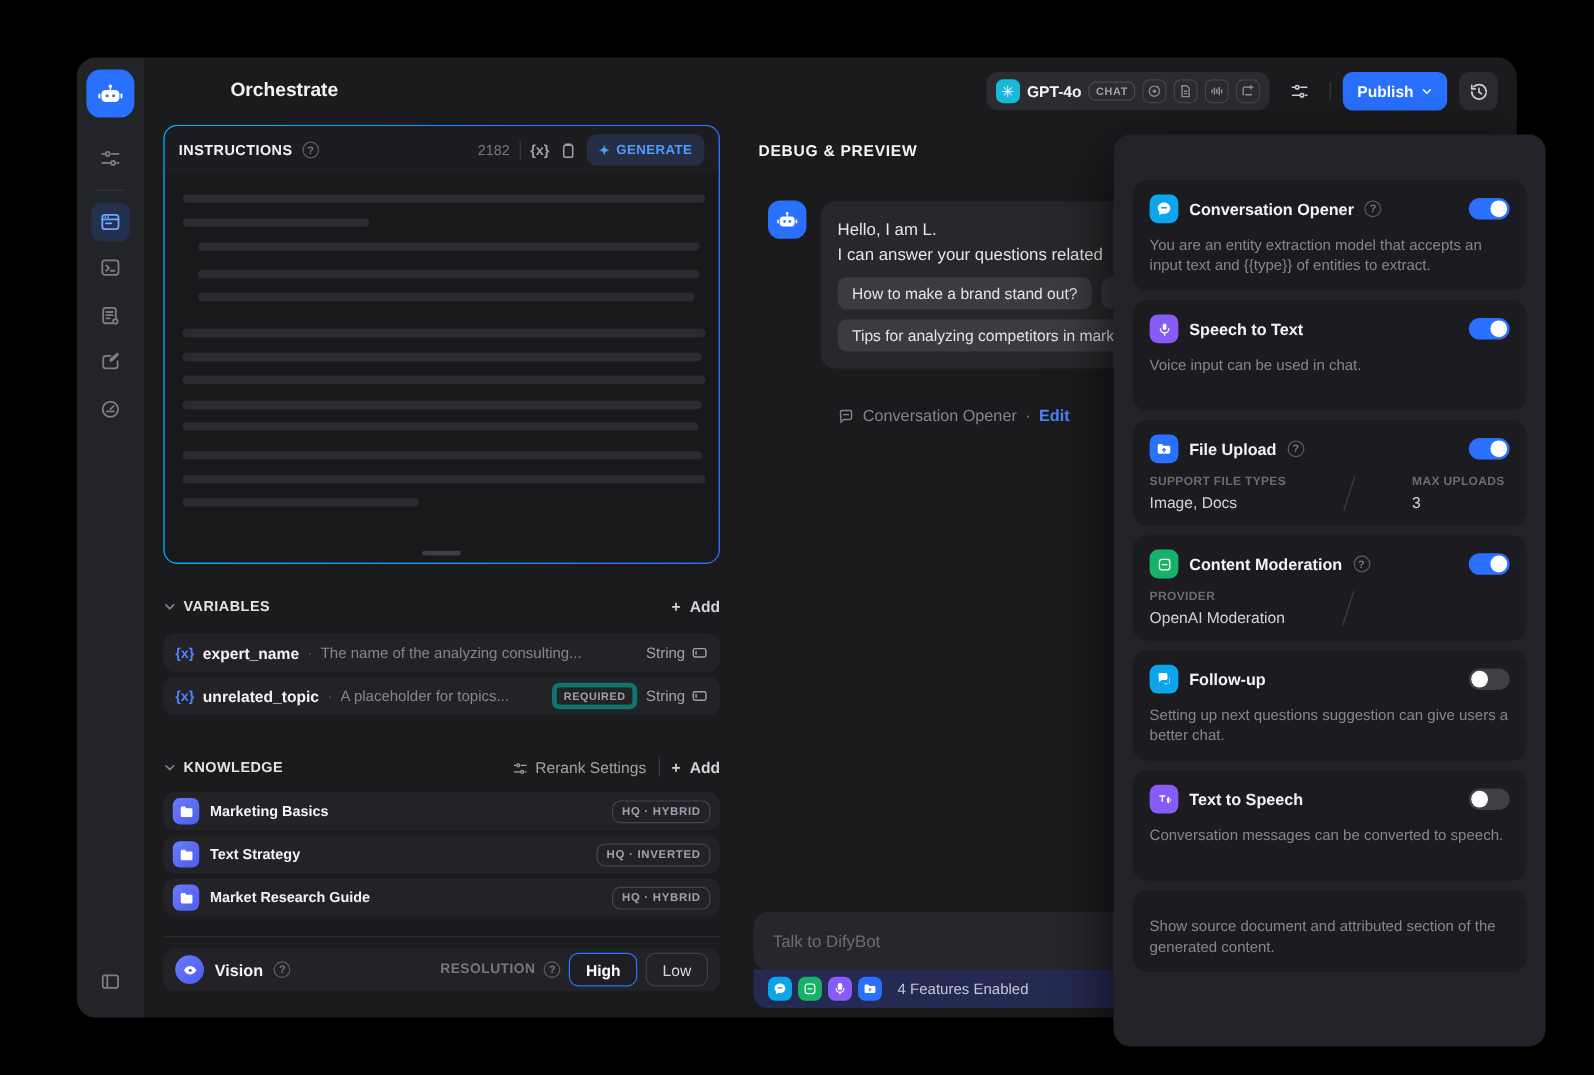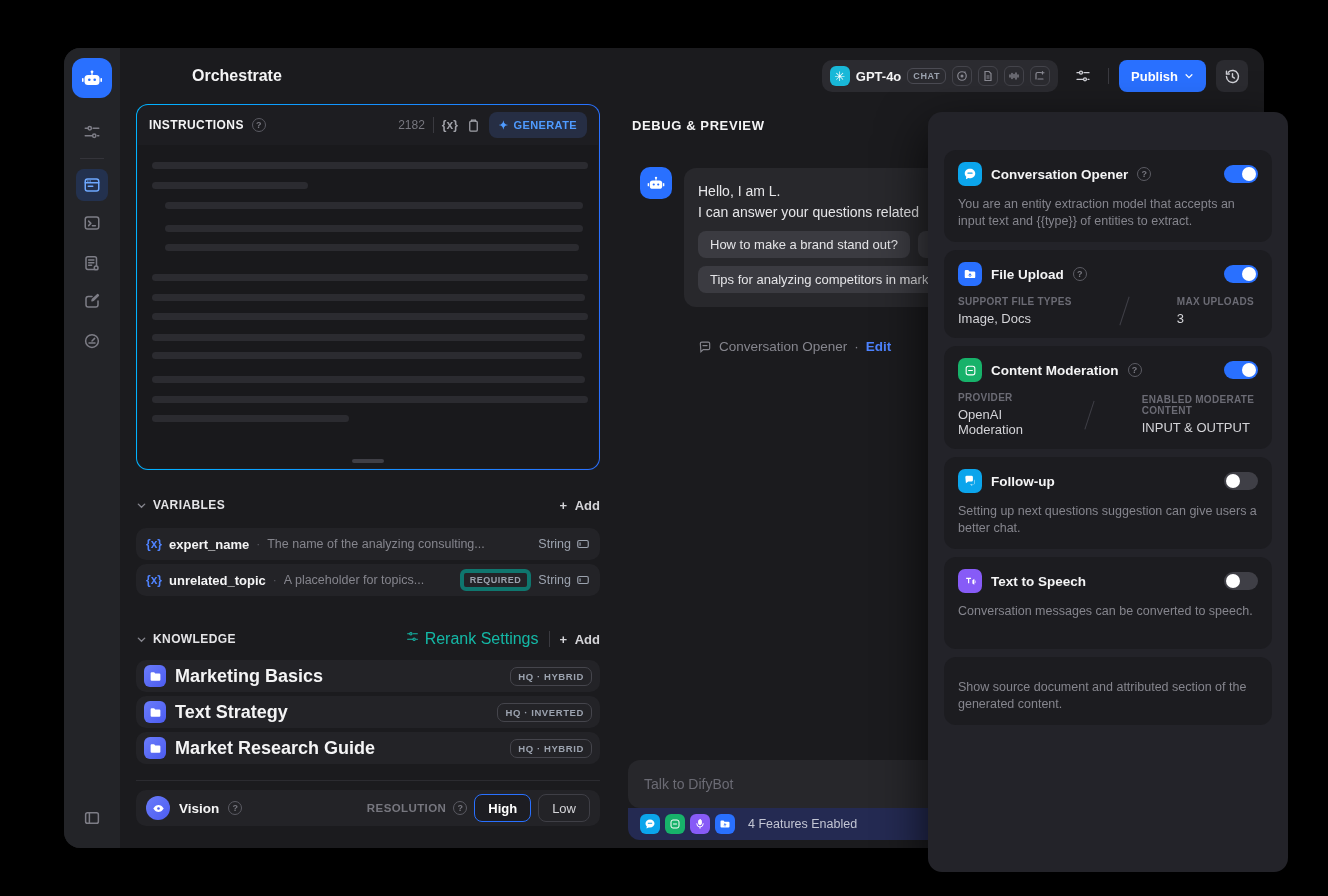--- a/index.html
+++ b/index.html
@@ -47,34 +47,34 @@
   .var-glyph { color:#a0a1a8; font-size:12px; font-weight:bold; }
   .generate-btn { background:#262e44; border-radius:8px; height:26px; display:flex; align-items:center; gap:5px; padding:0 10px; color:#4f9bff; font-size:11px; font-weight:bold; letter-spacing:.4px; }
   .ins-body { position:absolute; left:1px; right:1px; top:40px; bottom:1px; background:#19191c; border-radius:0 0 11px 11px; overflow:hidden; padding:0 14px; }
   .skl { position:absolute; height:7px; border-radius:3.5px; background:#2b2b30; }
   .resize-handle { position:absolute; bottom:5px; left:50%; transform:translateX(-50%); width:32px; height:4px; border-radius:2px; background:#3f3f46; }
 
   .section-header { display:flex; align-items:center; gap:6px; height:26px; }
   .sec-title { color:#e4e4e7; font-size:12px; font-weight:bold; letter-spacing:.4px; }
   .sec-right { margin-left:auto; display:flex; align-items:center; gap:10px; color:#9ca3af; font-size:13px; }
   .add-btn { display:flex; align-items:center; gap:4px; color:#d4d4d8; font-size:13px; font-weight:bold; }
-  .rerank-btn { display:flex; align-items:flex-start; gap:6px; color:#14b8a6; font-size:16px; }
+  .rerank-btn { display:flex; align-items:flex-end; gap:6px; color:#a3a3a3; font-size:13px; }
   .chev { color:#85858d; display:flex; }
 
   .var-row { height:32px; background:#232327; border-radius:10px; display:flex; align-items:center; gap:7px; padding:0 10px; margin-top:4px; }
   .vx { color:#4f83ff; font-size:12px; font-weight:bold; }
   .var-name { color:#f4f4f5; font-size:13px; font-weight:bold; }
   .dot-sep { color:#5b5b63; font-size:12px; }
   .var-desc { color:#85858d; font-size:12.5px; white-space:nowrap; overflow:hidden; }
   .required-badge { border:4px solid #0f766e; color:#9ca3af; font-size:9px; font-weight:bold; letter-spacing:.5px; border-radius:6px; padding:2px 6px; flex:none; }
   .var-type { margin-left:auto; color:#9ca3af; font-size:12.5px; display:flex; align-items:center; gap:5px; flex:none; }
 
   .kn-row { height:32px; background:#232327; border-radius:10px; display:flex; align-items:center; gap:9px; padding:0 8px; margin-top:4px; }
   .kn-ic { width:22px; height:22px; border-radius:6px; background:linear-gradient(135deg,#6a7cfb,#4c5cf0); display:flex; align-items:center; justify-content:center; }
-  .kn-name { color:#f4f4f5; font-size:18px; font-weight:bold; }
+  .kn-name { color:#f4f4f5; font-size:12px; font-weight:bold; }
   .kn-badge { margin-left:auto; border:1px solid #45454c; color:#9ca3af; font-size:9.5px; font-weight:bold; letter-spacing:.6px; border-radius:7px; padding:3px 7px; }
 
   .divider-h { height:1px; background:#2b2b30; margin-top:16px; }
 
   .vision-row { margin-top:9px; height:36px; background:#232327; border-radius:10px; display:flex; align-items:center; gap:9px; padding:0 10px; }
   .vision-ic { width:24px; height:24px; border-radius:50%; background:linear-gradient(135deg,#6a7cfb,#4c5cf0); display:flex; align-items:center; justify-content:center; }
   .vision-title { color:#f4f4f5; font-size:13.5px; font-weight:bold; }
   .vision-right { margin-left:auto; display:flex; align-items:center; gap:7px; }
   .res-label { color:#77777f; font-size:11.5px; font-weight:bold; letter-spacing:.4px; }
   .res-btn { height:28px; border-radius:8px; display:flex; align-items:center; padding:0 13px; font-size:13px; color:#d4d4d8; border:1px solid #3f3f46; background:transparent; }
@@ -474,20 +474,36 @@
       </span>
       <span class="fname">Conversation Opener</span>
       <span class="help">?</span>
       <span class="toggle on">
           <span class="knob"></span>
         </span>
     </div>
     <div class="fdesc">You are an entity extraction model that accepts an input text and {{type}} of entities to extract.</div>
   </div>
 
+  <div class="fcard">
+    <div class="fcard-head">
+      <span class="fic" style="background: rgb(135, 91, 247);">
+        <svg width="13" height="13" viewBox="0 0 24 24" fill="none" stroke="#fff" stroke-width="2" stroke-linecap="round">
+            <rect x="9.2" y="3" width="5.6" height="10" rx="2.8" fill="#fff" stroke="none"></rect>
+            <path d="M5.5 11a6.5 6.5 0 0 0 13 0"></path>
+            <path d="M12 17.5V21"></path>
+          </svg>
+      </span>
+      <span class="fname">Speech to Text</span>
+      <span class="toggle on">
+          <span class="knob"></span>
+        </span>
+    </div>
+    <div class="fdesc">Voice input can be used in chat.</div>
+  </div>
 
   <div class="fcard">
     <div class="fcard-head">
       <span class="fic" style="background: rgb(41, 112, 255);">
         <svg width="14" height="14" viewBox="0 0 24 24" fill="#fff">
             <path d="M3 7a2 2 0 0 1 2-2h4l2 2.5h8a2 2 0 0 1 2 2V17a2 2 0 0 1-2 2H5a2 2 0 0 1-2-2z"></path>
             <path d="M12 16.5V12M9.8 14l2.2-2.2L14.2 14" stroke="#2970ff" stroke-width="1.7" fill="none" stroke-linecap="round"></path>
           </svg>
       </span>
       <span class="fname">File Upload</span>
@@ -522,24 +538,20 @@
       <span class="toggle on">
           <span class="knob"></span>
         </span>
     </div>
     <div class="fmeta">
       <div class="fmeta-col">
         <div class="ml">PROVIDER</div>
         <div class="mv">OpenAI Moderation</div>
       </div>
       <div class="slash"></div>
-      <div class="fmeta-col">
-        <div class="ml">ENABLED MODERATE CONTENT</div>
-        <div class="mv">INPUT &amp; OUTPUT</div>
-      </div>
     </div>
   </div>
 
   <div class="fcard">
     <div class="fcard-head">
       <span class="fic" style="background: rgb(11, 165, 236);">
         <svg width="14" height="14" viewBox="0 0 24 24" fill="#fff">
             <path d="M4 5.5A2.5 2.5 0 0 1 6.5 3h8A2.5 2.5 0 0 1 17 5.5v5a2.5 2.5 0 0 1-2.5 2.5H9l-4 3z"></path>
             <path d="M19.5 9v6.5a2 2 0 0 1-2 2H12l3.5 3 .5-2.5h2a2.5 2.5 0 0 0 2.5-2.5V11z" opacity=".75"></path>
           </svg>

